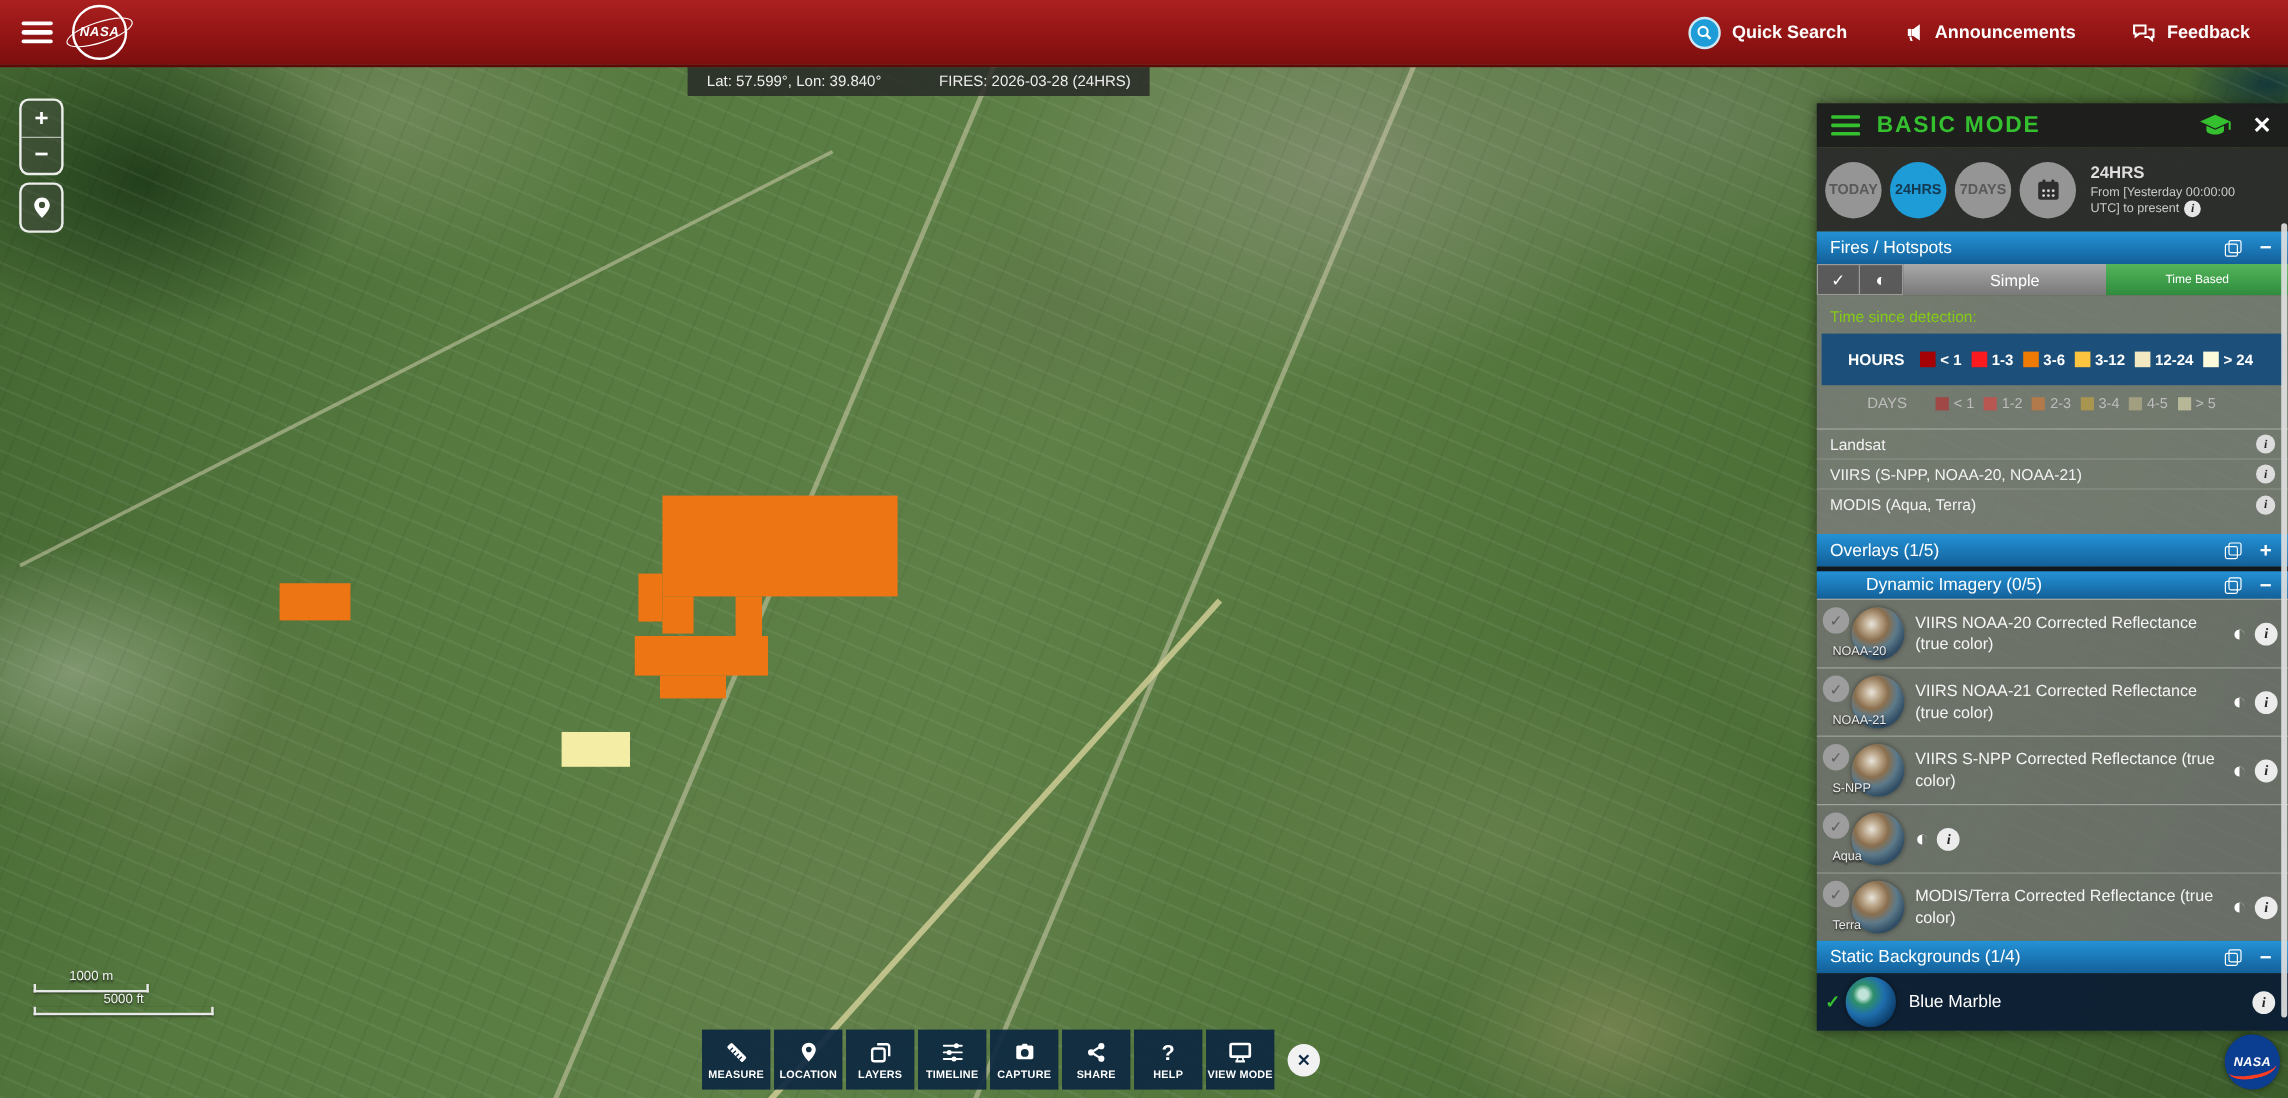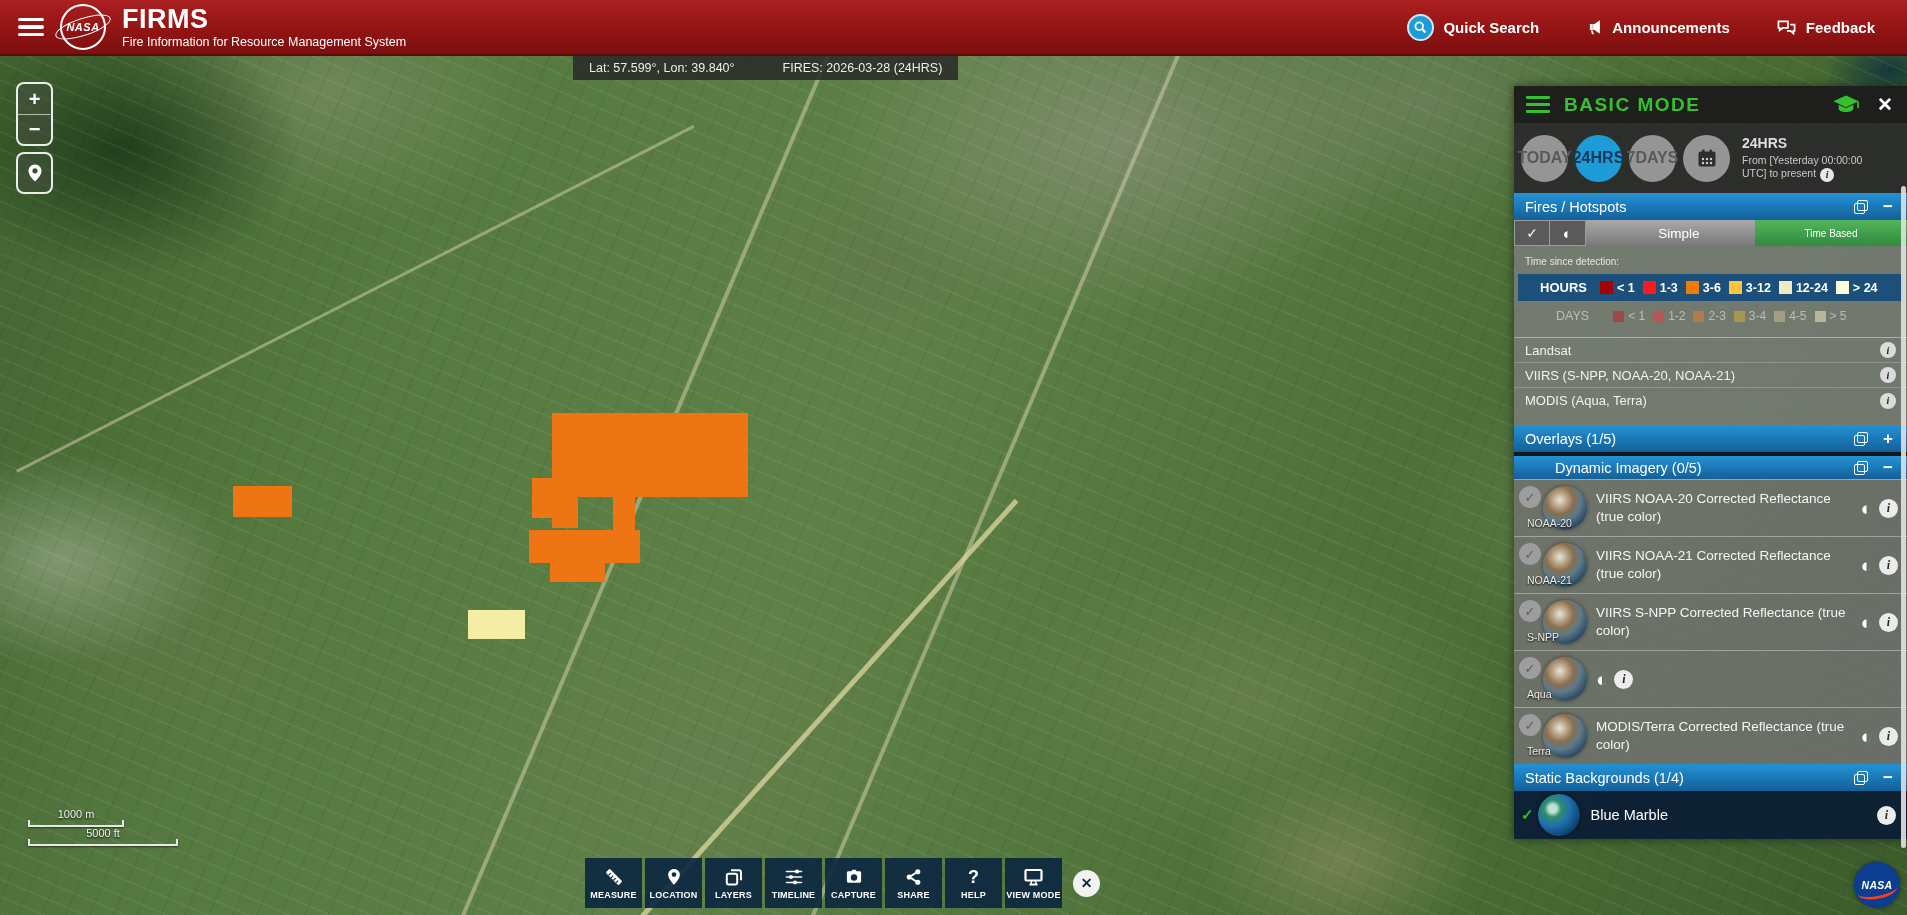--- a/index.html
+++ b/index.html
@@ -100,21 +100,21 @@
     box-shadow:0 0 10px rgba(0,0,0,.5); }
   .sb-header { height:37px; background:rgba(28,28,28,.96); display:flex; align-items:center; padding:0 12px; gap:14px; }
   .g-hamb { width:24px; display:flex; flex-direction:column; gap:3.5px; cursor:pointer; }
   .g-hamb span { height:3.5px; background:#35c02f; border-radius:1px; }
   .sb-title { color:#35c02f; font-size:19px; font-weight:bold; letter-spacing:1.5px; }
   .sb-cap { margin-left:auto; cursor:pointer; display:flex; }
   .sb-close { color:#fff; font-size:19px; font-weight:bold; cursor:pointer; padding:0 2px; }
 
   .sb-dates { height:70px; background:rgba(42,42,42,.94); display:flex; align-items:center; padding:0 7px; gap:7px; }
   .tcirc { width:47px; height:47px; border-radius:50%; background:#959595; color:#595959; font-weight:bold;
-    font-size:16px; display:flex; align-items:center; justify-content:center; cursor:pointer; flex:0 0 auto; }
+    font-size:12px; display:flex; align-items:center; justify-content:center; cursor:pointer; flex:0 0 auto; }
   .tcirc.active { background:#1e9cd7; color:#143a52; }
   .dates-info { margin-left:5px; color:#c9c9c9; font-size:10.5px; line-height:1.3; }
   .di-title { font-size:14px; font-weight:bold; color:#dedede; margin-bottom:1px; }
   .idot { display:inline-flex; width:14px; height:14px; border-radius:50%; background:#e6e6e6; color:#222;
     font-size:10px; font-weight:bold; font-style:italic; align-items:center; justify-content:center;
     vertical-align:middle; margin-left:4px; font-family:"Liberation Serif", serif; }
 
   .sb-blue { height:27px; background:linear-gradient(#2492d6,#136099); color:#fff; font-size:14.5px;
     display:flex; align-items:center; padding:0 11px; }
   .sb-blue .t { flex:1; }
@@ -128,22 +128,22 @@
   .chk-cell { width:36px; background:#5a5a5a; border:1px solid #9a9a9a; color:#fff; display:flex;
     align-items:center; justify-content:center; font-size:14px; cursor:pointer; }
   .ctr-cell { width:36px; background:#5a5a5a; border:1px solid #9a9a9a; border-left:none; color:#fff;
     display:flex; align-items:center; justify-content:center; font-size:15px; cursor:pointer; }
   .btn-simple { flex:1; background:linear-gradient(#a9a9a9,#787878); color:#fff; font-size:13.5px;
     display:flex; align-items:center; justify-content:center; cursor:pointer;padding-left:17px; }
   .btn-timebased { flex:1; background:linear-gradient(#54b459,#2e8c3e); color:#fff; font-size:10px;
     display:flex; align-items:center; justify-content:center; cursor:pointer; }
 
   .gray { background:rgba(125,125,125,.8); padding:7px 0 12px; }
-  .tsd-label { color:#e5e5e5; font-size:10px; padding:3px 11px 7px; }
-  .hours-row { height:27px; background:#1c4f79; margin:0 4px; display:flex; align-items:center; padding:0 6px; }
+  .tsd-label { color:#84cc16; font-size:13px; padding:3px 11px 7px; }
+  .hours-row { height:43px; background:#1c4f79; margin:0 4px; display:flex; align-items:center; padding:0 6px; }
   .hours-row .rl { color:#fff; font-weight:bold; font-size:13px; margin:0 9px 0 16px; }
   .chips { display:flex; align-items:center; }
   .chip { display:flex; align-items:center; }
   .chip .sw { width:13px; height:13px; margin-left:4px; }
   .chip .cl { color:#fff; font-weight:bold; font-size:12.5px; margin-left:4px; margin-right:4px; white-space:nowrap; }
   .days-row { height:24px; display:flex; align-items:center; padding:0 10px; margin-top:3px; }
   .days-row .rl { color:#bdbdbd; font-weight:normal; font-size:12.5px; margin:0 20px 0 32px; }
   .days-row .sw { width:11px; height:11px; opacity:.85; }
   .days-row .cl { color:#bdbdbd; font-weight:normal; font-size:12px; }
   .sat-rows { margin-top:9px; border-top:1px solid rgba(230,230,230,.5); }
@@ -214,24 +214,20 @@
 
   <div class="header">
     <div class="hamb">
         <span></span>
         <span></span>
         <span></span>
       </div>
     <div class="nasa-logo">
         <b>NASA</b>
       </div>
-    <div class="h-titles">
-      <div class="h-title">FIRMS</div>
-      <div class="h-sub">Fire Information for Resource Management System</div>
-    </div>
     <div class="h-nav">
   <div class="nav-item search">
     <span class="nico n-search">
       <svg width="17" height="17" viewBox="0 0 20 20">
               <circle cx="8.5" cy="8.5" r="4.5" fill="none" stroke="#fff" stroke-width="2"></circle>
               <line x1="11.8" y1="11.8" x2="15.8" y2="15.8" stroke="#fff" stroke-width="2.5"></line>
             </svg>
     </span>
 
     <span>Quick Search</span>

